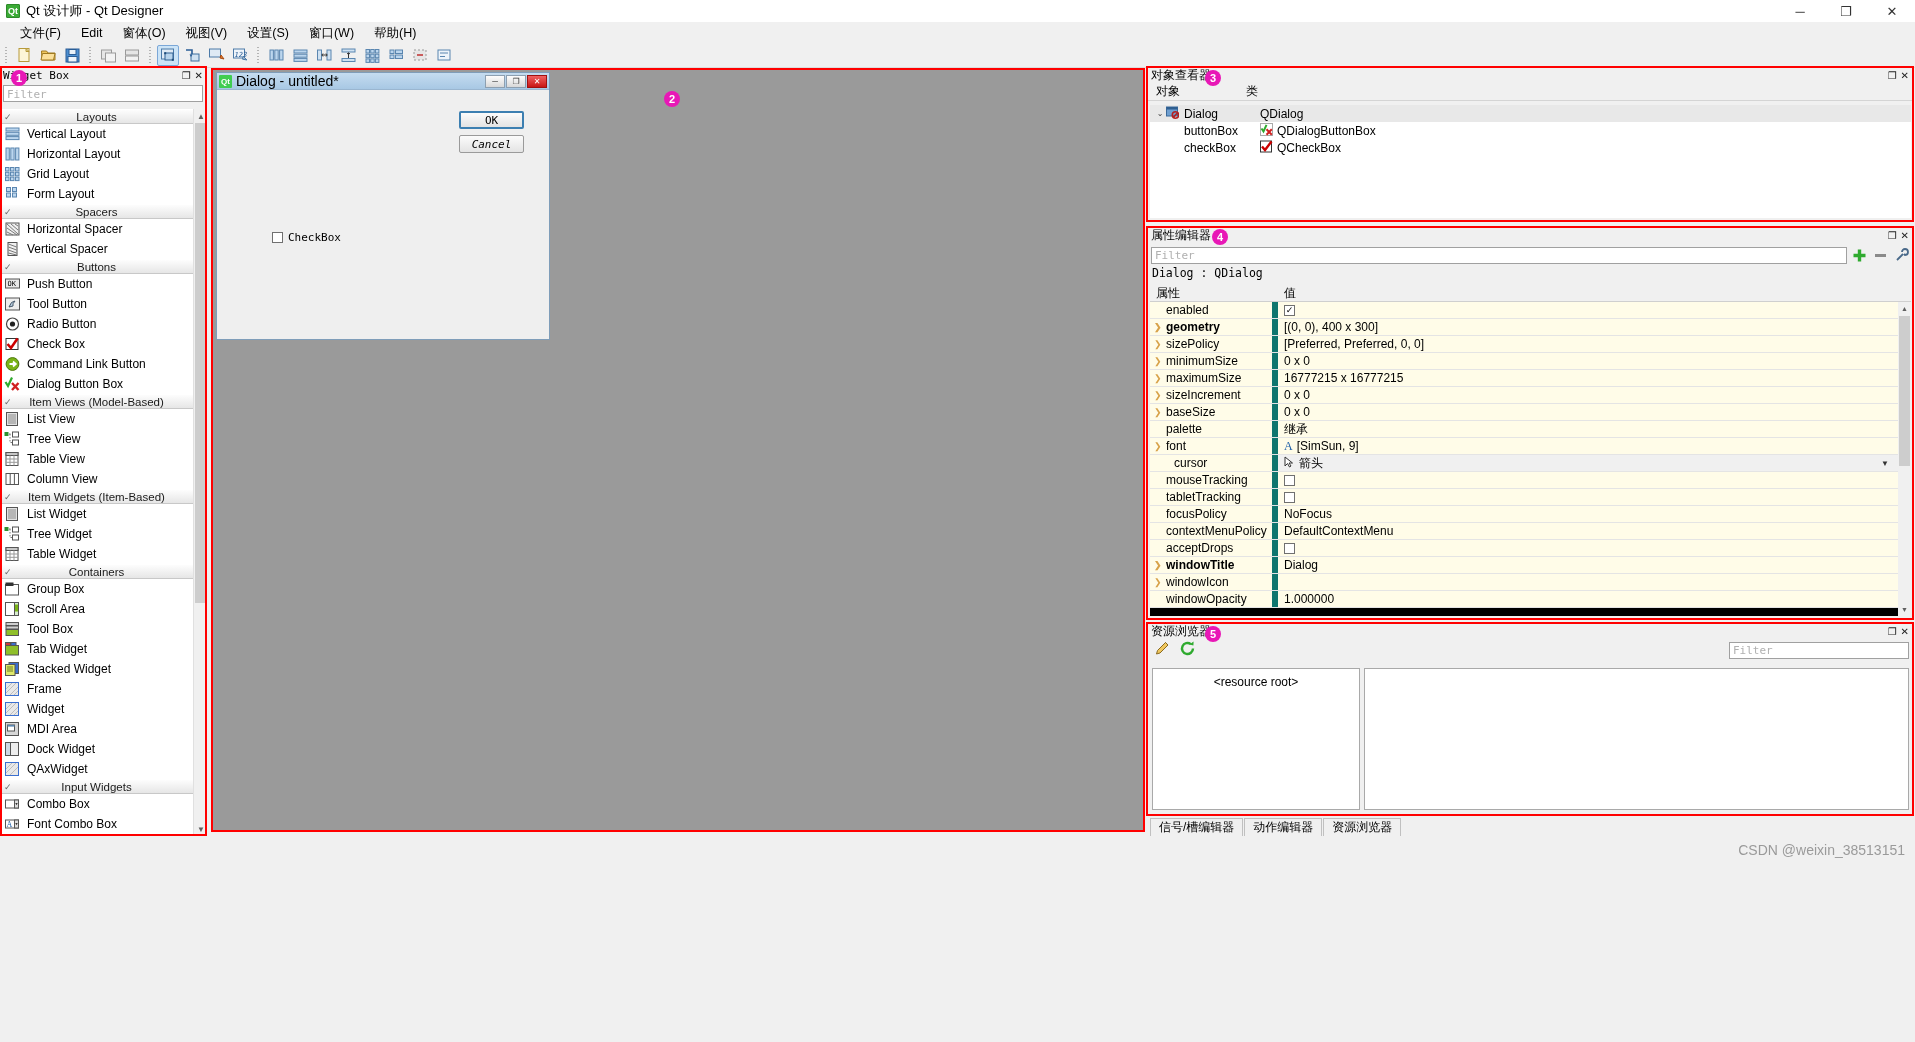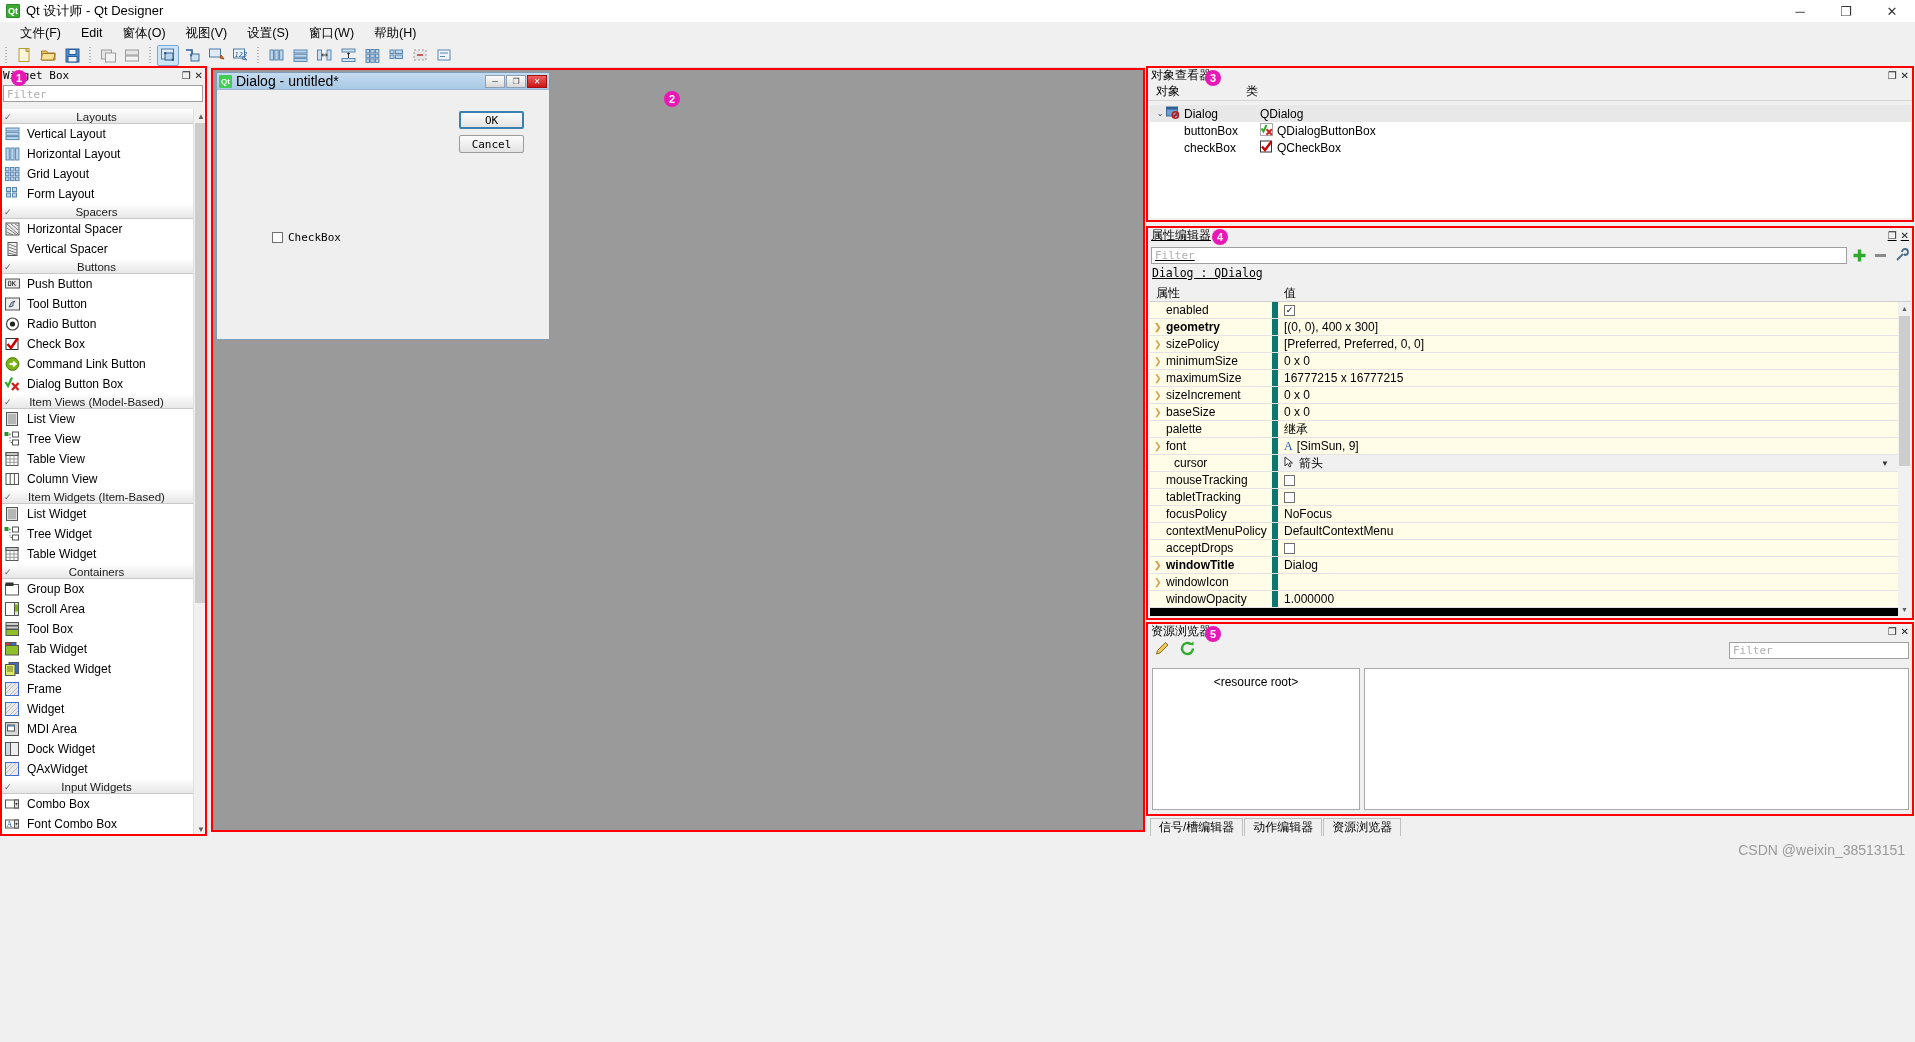--- a/index.html
+++ b/index.html
@@ -154,21 +154,21 @@
              border-bottom:1px solid #d4d4d4; }
   #oi-head .col { display:flex; align-items:center; padding-left:8px; font-size:12px; color:#000; }
   #oi-body { position:absolute; left:2px; top:37px; right:2px; bottom:2px; background:#fff; }
   .oi-row { height:17px; display:flex; align-items:center; font-size:12px; color:#000; }
   .oi-row.sel { background:#e8e8e8; }
   .oi-obj { width:110px; display:flex; align-items:center; }
   .oi-class { display:flex; align-items:center; gap:4px; }
   .oi-tw { width:12px; text-align:center; font-size:8px; color:#444; }
 
   
-  #propedit { position:absolute; left:1148px; top:228px; width:765px; height:390px; background:#f0f0f0;text-decoration:underline; }
+  #propedit { position:absolute; left:1148px; top:228px; width:765px; height:390px; background:#f0f0f0; }
   #pe-filter-row { display:flex; align-items:center; height:19px; margin:3px 3px 0 3px; gap:4px; }
   #pe-filter { flex:1; height:17px; background:#fff; border:1px solid #a0a0a0;
                font-family:"DejaVu Sans Mono", monospace; font-size:11px; color:#b0b0b0; padding:1px 3px; }
   #pe-objline { height:15px; background:#f0f0f0; display:flex; align-items:center;
                 font-family:"DejaVu Sans Mono", monospace; font-size:11.5px; padding-left:4px; }
   #pe-table { position:absolute; left:2px; top:57px; right:2px; bottom:2px; background:#000000; overflow:hidden; }
   .pe-head { display:flex; height:17px; background:#f0f0f0; border-bottom:1px solid #cfcfcf; }
   .pe-head div { display:flex; align-items:center; padding-left:6px; font-size:12px; }
   .pe-row { display:flex; height:17px; border-bottom:1px solid #e4e4e4; font-size:12px; }
   .pe-name { width:128px; background:#fffce8; display:flex; align-items:center;
@@ -744,21 +744,21 @@
         <span class="qt">Qt</span>
         <span class="ft-text">Dialog - untitled*</span>
         <span class="ft-btns">
           <span class="ftb">─</span>
           <span class="ftb">❐</span>
           <span class="ftb x">✕</span>
         </span>
       </div>
       <div id="form-body">
         <div class="qbtn default" style="left:242px; top:21px; width:65px; height:18px;">OK</div>
-        <div class="qbtn" style="left:242px; top:45px; width:65px; height:18px;">Cancel</div>
+        <div class="qbtn" style="left:242px; top:45px; width:65px; height:18px;font-style:italic;">Cancel</div>
         <div class="qcheck" style="left:55px; top:141px;">
           <span class="box"></span>
           <span>CheckBox</span>
         </div>
       </div>
     </div>
   </div>
 
   <div id="objinsp">
     <div class="dock-title">

